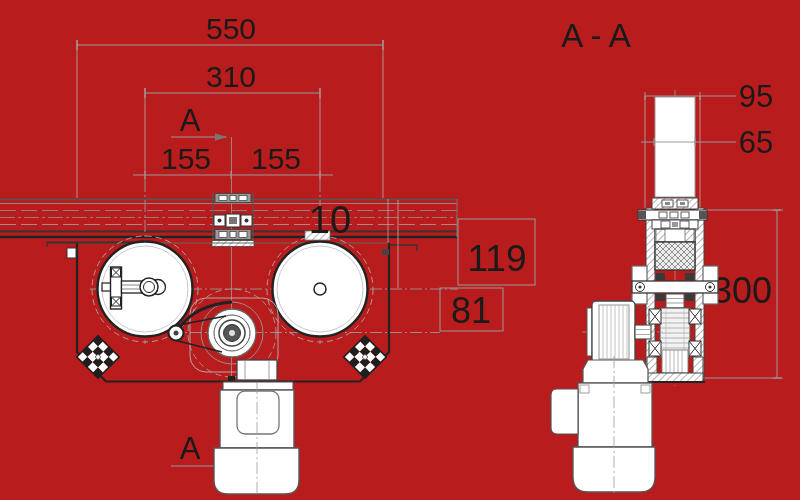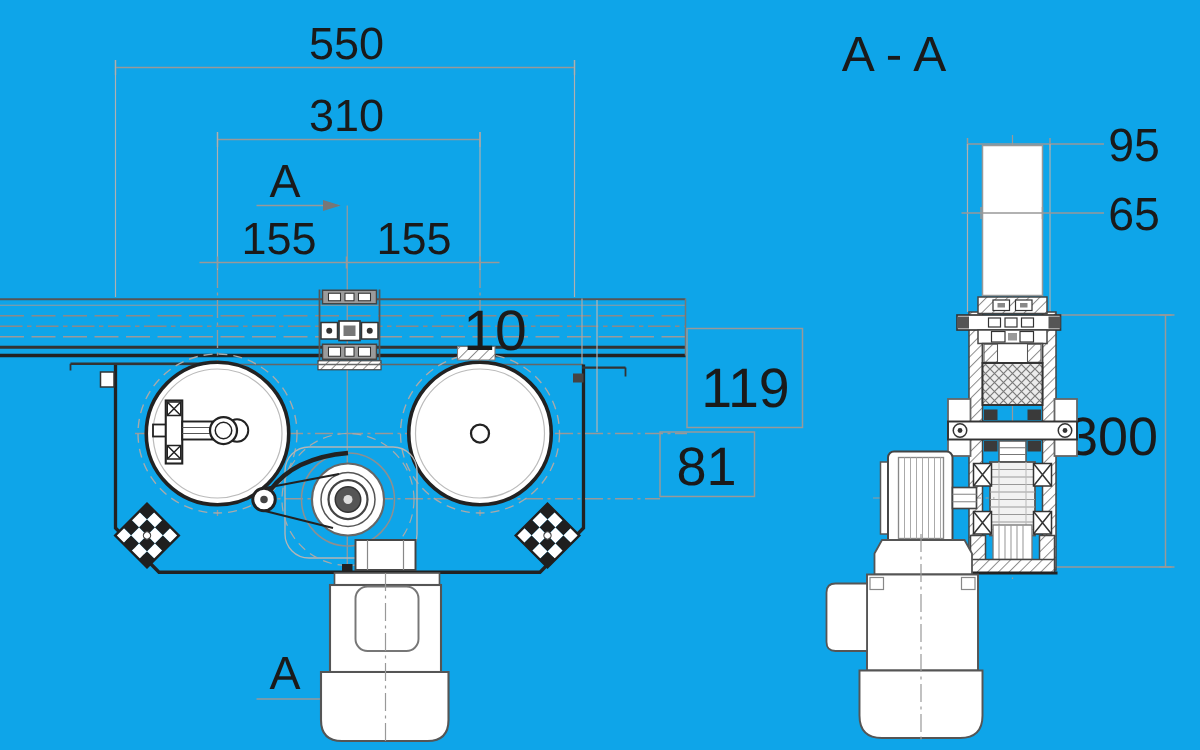--- a/index.html
+++ b/index.html
@@ -1,16 +1,16 @@
 <!DOCTYPE html>
 <html><head>
 <meta charset="utf-8">
 <style>
   html,body{margin:0;padding:0;background:#ffffff;}
-  .stage{width:800px;height:500px;position:relative;background:#0ea5e9;overflow:hidden;}
+  .stage{width:800px;height:500px;position:relative;background:#b91c1c;overflow:hidden;}
   svg{display:block;}
   text{font-family:"Liberation Sans", sans-serif; fill:#1a1a1a;}
 </style>
 </head>
 <body>
 
 <div class="stage">
 <svg width="800" height="500" viewBox="0 0 800 500">
   <defs>
     <marker id="arr" markerWidth="12" markerHeight="9" refX="10" refY="4.5" orient="auto">

